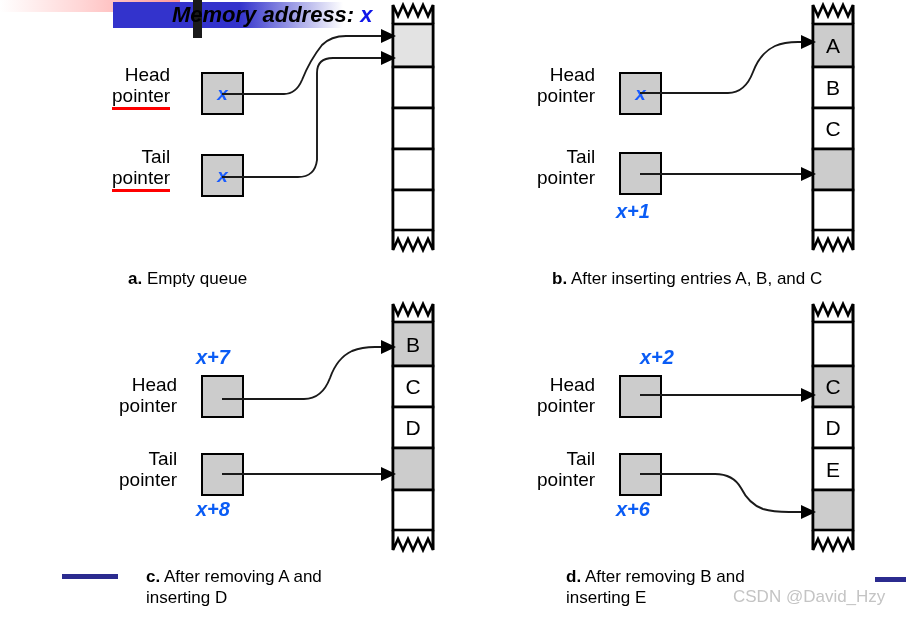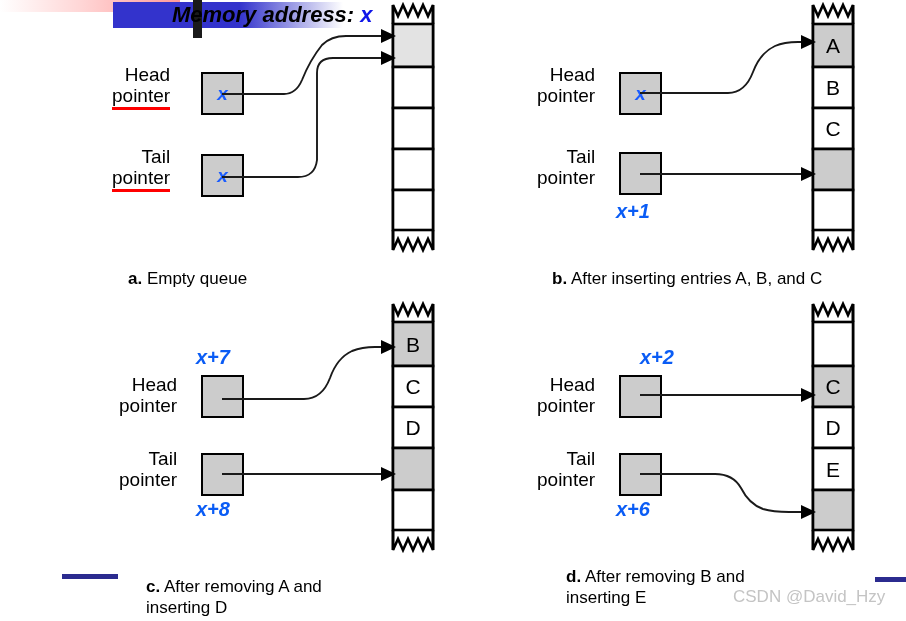--- a/index.html
+++ b/index.html
@@ -280,21 +280,21 @@
         <path d="M222,103 L304,103 Q322,103 330,82 Q337,62 352,55 Q362,51 375,51 L381,51"></path>
       </g>
       <polygon points="381,44 396,51 381,58" fill="#000"></polygon>
       <g fill="none" stroke="#1a1a1a" stroke-width="1.9">
         <line x1="222" y1="178" x2="381" y2="178"></line>
       </g>
       <polygon points="381,171 396,178 381,185" fill="#000"></polygon>
     </svg>
 
     <div class="cap-rule" style="left:62px; top:278px; width:56px;"></div>
-    <div class="caption" style="left:130px; top:280px;"><b>c.</b><span> After removing A and
+    <div class="caption" style="left:130px; top:270px;"><b>c.</b><span> After removing A and
     inserting D</span></div>
   </div>
 
   <div class="panel" id="panel-d">
 
     <div class="ptr-label" style="left:84px; top:78px;"><span>Head</span><br><span>pointer</span></div>
     <div class="ptr-label" style="left:84px; top:152px;"><span>Tail</span><br><span>pointer</span></div>
 
     <div class="addr" style="left:168px; top:50px;margin-left:19px;">x+2</div>
     <div class="ptr-box" style="left:166px; top:79px;"></div>

